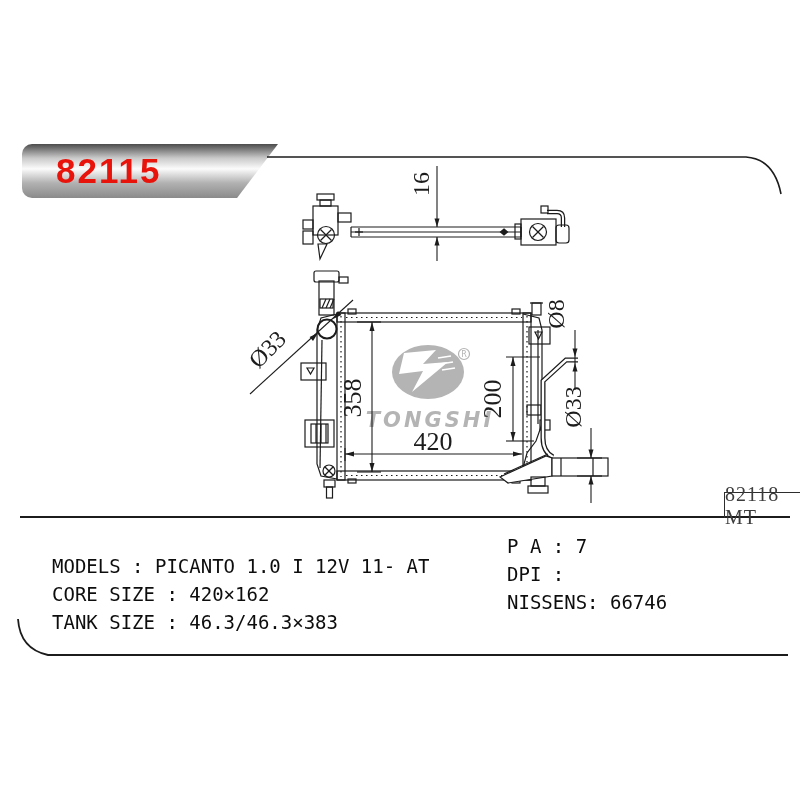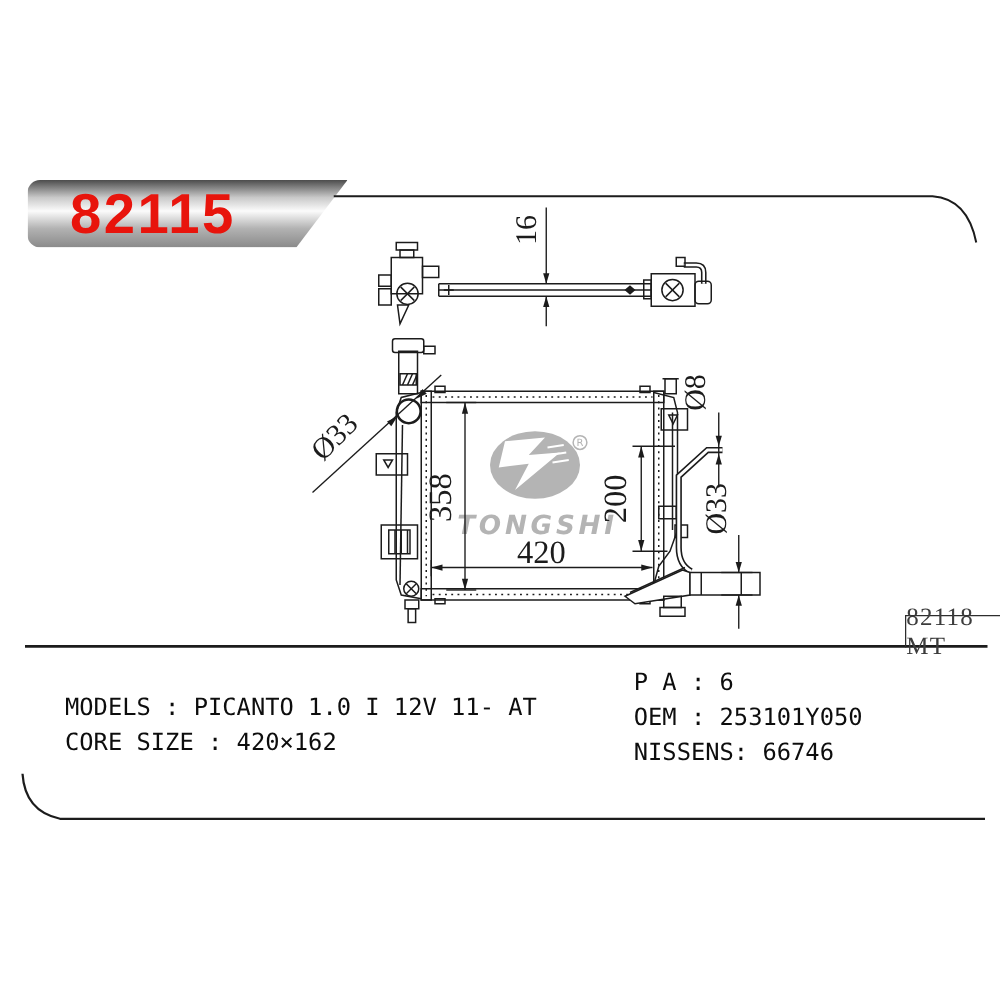--- a/index.html
+++ b/index.html
@@ -3,21 +3,21 @@
 <meta charset="utf-8">
 <style>
   html,body{margin:0;padding:0;background:#ffffff;}
   .page{position:relative;width:800px;height:800px;background:#ffffff;overflow:hidden;
         font-family:"Liberation Sans",sans-serif;}
   
   .banner{position:absolute;left:22px;top:144px;width:256px;height:54px;
           background:linear-gradient(180deg,#4c4c4c 0%,#c9c9c9 26%,#fbfbfb 46%,#b2b2b2 72%,#8a8a8a 100%);
           clip-path:polygon(0 0,100% 0,84% 100%,0 100%);
           border-radius:10px 0 0 10px;display:flex;align-items:center;}
-  .banner span{padding-left:34px;font-size:45px;font-weight:700;letter-spacing:2px;
+  .banner span{padding-left:34px;font-size:35px;font-weight:700;letter-spacing:2px;
           color:#e8140c;font-family:"Liberation Sans",sans-serif;}
   
   .codebox{position:absolute;left:703px;top:492px;width:87px;height:25px;
            border:1.4px solid #2d2d2d;border-bottom:none;display:flex;align-items:center;
            font-family:"Liberation Serif",serif;font-size:20px;color:#3c3c3c;letter-spacing:1px;margin-left:21px;}
   
   .specs{position:absolute;left:0;top:532px;width:800px;color:#0d0d0d;
          font-family:"DejaVu Sans Mono",monospace;font-size:19px;}
   .specs .col-left{position:absolute;left:52px;top:0;margin-top:20px;}
   .specs .col-right{position:absolute;left:507px;top:0;}
@@ -225,21 +225,22 @@
   </svg>
 
   <div class="codebox">
     <span>82118 MT</span>
   </div>
 
   <div class="specs">
     <div class="col-left">
       <div class="row">MODELS : PICANTO 1.0 I 12V 11- AT</div>
       <div class="row">CORE SIZE : 420×162</div>
+      <div class="row">TANK SIZE : 46.3/46.3×383</div>
     </div>
     <div class="col-right">
-      <div class="row">P A : 6</div>
-      <div class="row">OEM : 253101Y050</div>
+      <div class="row">P A : 7</div>
+      <div class="row">DPI :</div>
       <div class="row">NISSENS: 66746</div>
     </div>
   </div>
 
 </div>
 
 </body></html>

